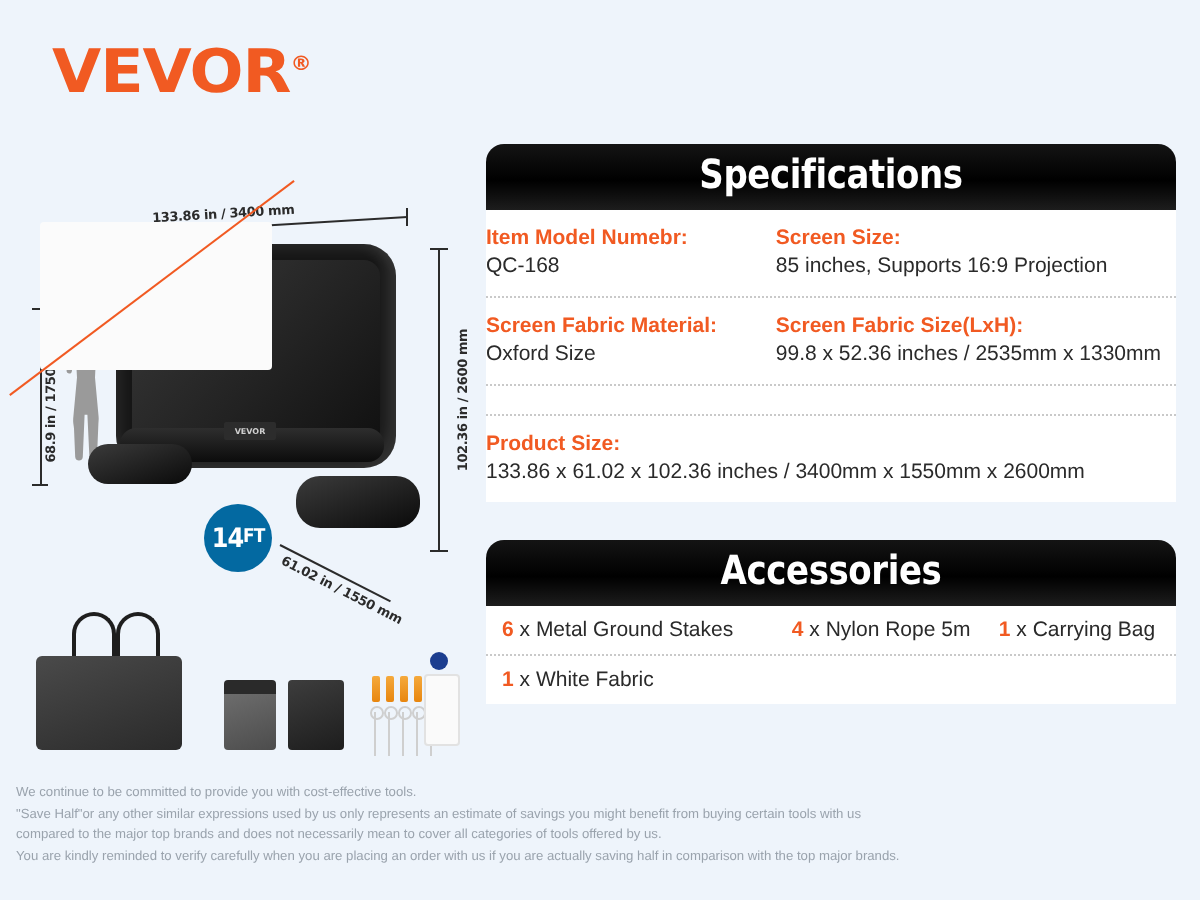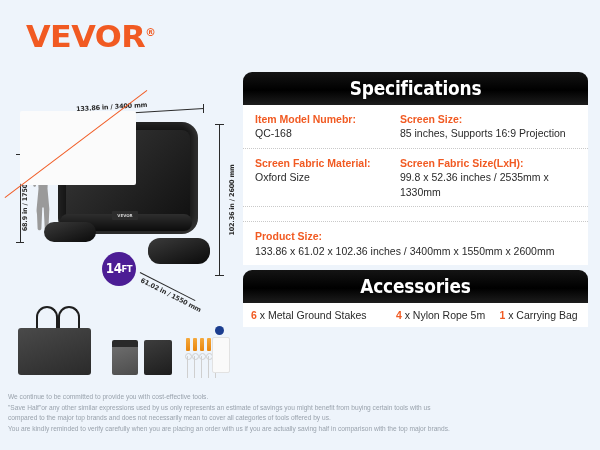--- a/index.html
+++ b/index.html
@@ -30,21 +30,21 @@
     font-weight:bold;font-size:17px;letter-spacing:-0.2px;
     padding:6px 0 7px 0;
     border-radius:9px 9px 0 0;
     transform:scaleX(1.0);
   }
   .panel-head span{display:inline-block;transform:scaleY(1.18);}
   .panel-body{background:#fff;}
 
   .row{display:flex;border-bottom:1px dotted #c9c9c9;}
   .row:last-child{border-bottom:none;}
-  .cell{padding:7px 0 7px 12px;box-sizing:border-box;}
+  .cell{padding:7px 0 7px 0;box-sizing:border-box;}
   .k{color:#f15a22;font-weight:bold;font-size:10.5px;line-height:1.35;}
   .v{color:#2a2a2a;font-size:10.5px;line-height:1.4;}
 
   .spec .c1{width:42%;}
   .spec .c2{width:58%;}
   .spec .full{width:100%;}
 
   
   .acc .a1{width:42%;}
   .acc .a2{width:30%;}
@@ -81,21 +81,21 @@
     background:#fbfbfb;z-index:3;border-radius:2px;
   }
   .diag{
     position:absolute;z-index:4;left:5px;top:105px;width:178px;height:1.4px;
     background:#f15a22;
     transform:rotate(-37deg);transform-origin:left center;
   }
   .badge{
     position:absolute;z-index:6;left:102px;top:160px;
     width:34px;height:34px;border-radius:50%;
-    background:#4c1d95;color:#fff;
+    background:#0369a1;color:#fff;
     font-family:"DejaVu Sans", sans-serif;
     font-weight:bold;font-size:12px;
     display:flex;align-items:center;justify-content:center;
     letter-spacing:-0.5px;
   }
   .badge span{display:inline-block;transform:scaleY(1.12);}
   .badge .ft{font-size:8.5px;}
 
   
   .base{position:absolute;z-index:2;background:#151515;border-radius:9px;}
@@ -263,20 +263,25 @@
     <div class="panel-head"><span>Accessories</span></div>
     <div class="panel-body acc">
 
       <div class="row">
         <div class="cell a1"><span class="qty">6</span><span> x </span><span>Metal Ground Stakes</span></div>
         <div class="cell a2"><span class="qty">4</span><span> x </span><span>Nylon Rope 5m</span></div>
         <div class="cell a3"><span class="qty">1</span><span> x </span><span>Carrying Bag</span></div>
       </div>
 
 
+      <div class="row">
+        <div class="cell a1"><span class="qty">1</span><span> x </span><span>White Fabric</span></div>
+        <div class="cell a2"></div>
+        <div class="cell a3"></div>
+      </div>
 
     </div>
   </div>
 
   <div class="footer">
     <div>We continue to be committed to provide you with cost-effective tools.</div>
     <div>"Save Half"or any other similar expressions used by us only represents an estimate of savings you might benefit from buying certain tools with us</div>
     <div>compared to the major top brands and does not necessarily mean to cover all categories of tools offered by us.</div>
     <div>You are kindly reminded to verify carefully when you are placing an order with us if you are actually saving half in comparison with the top major brands.</div>
   </div>

